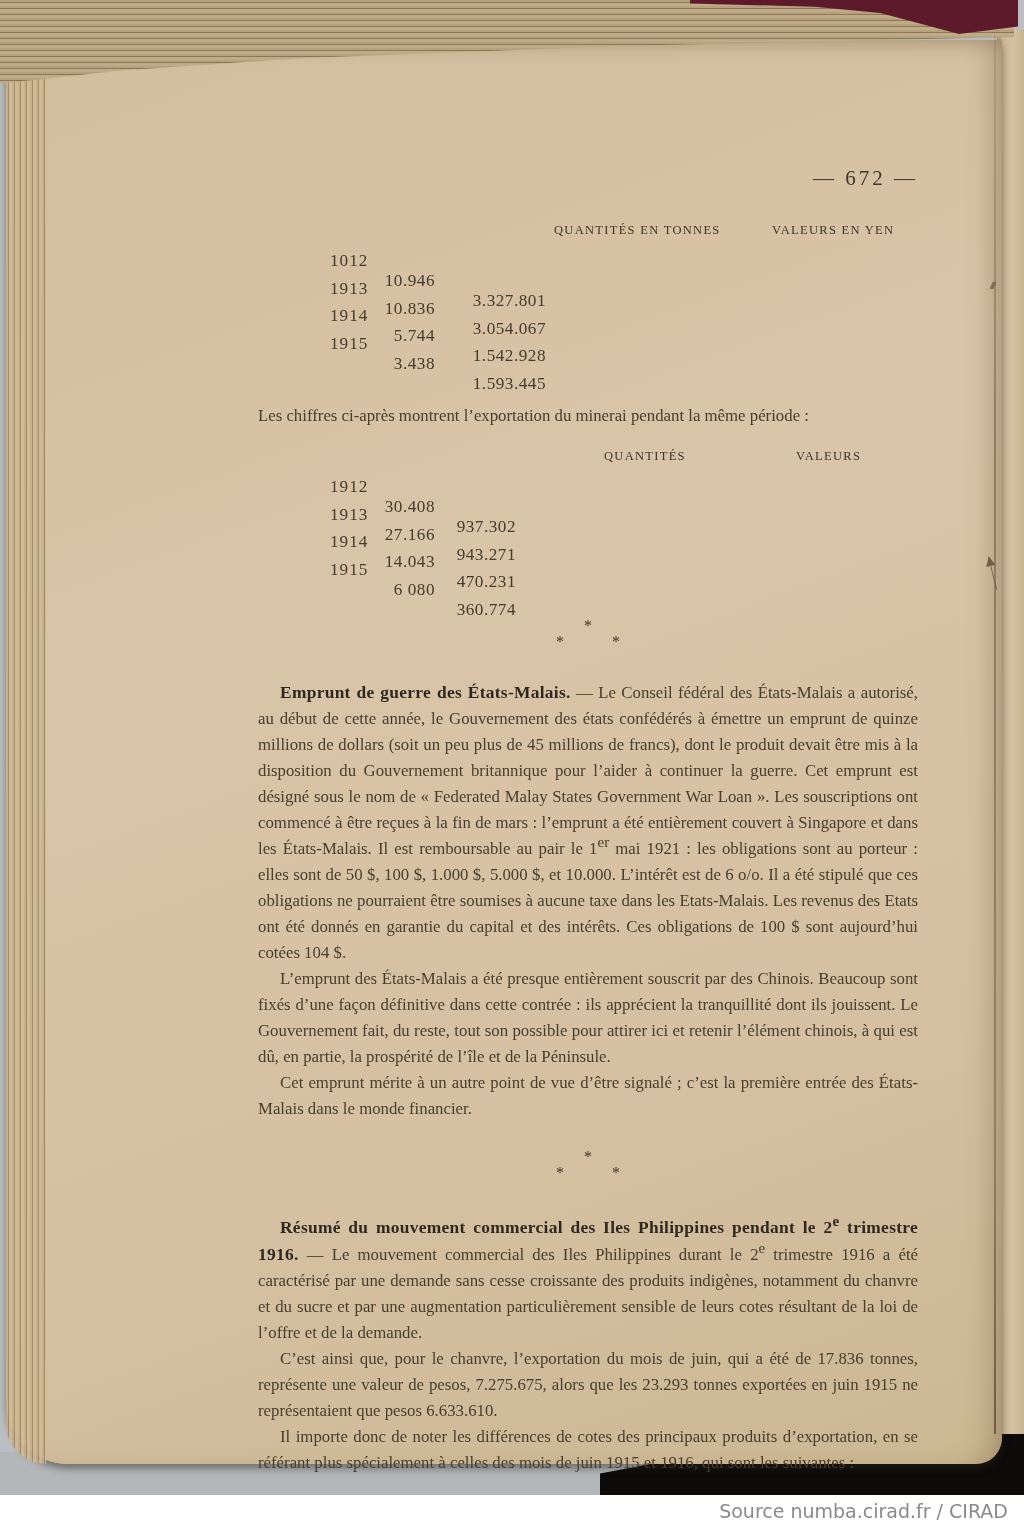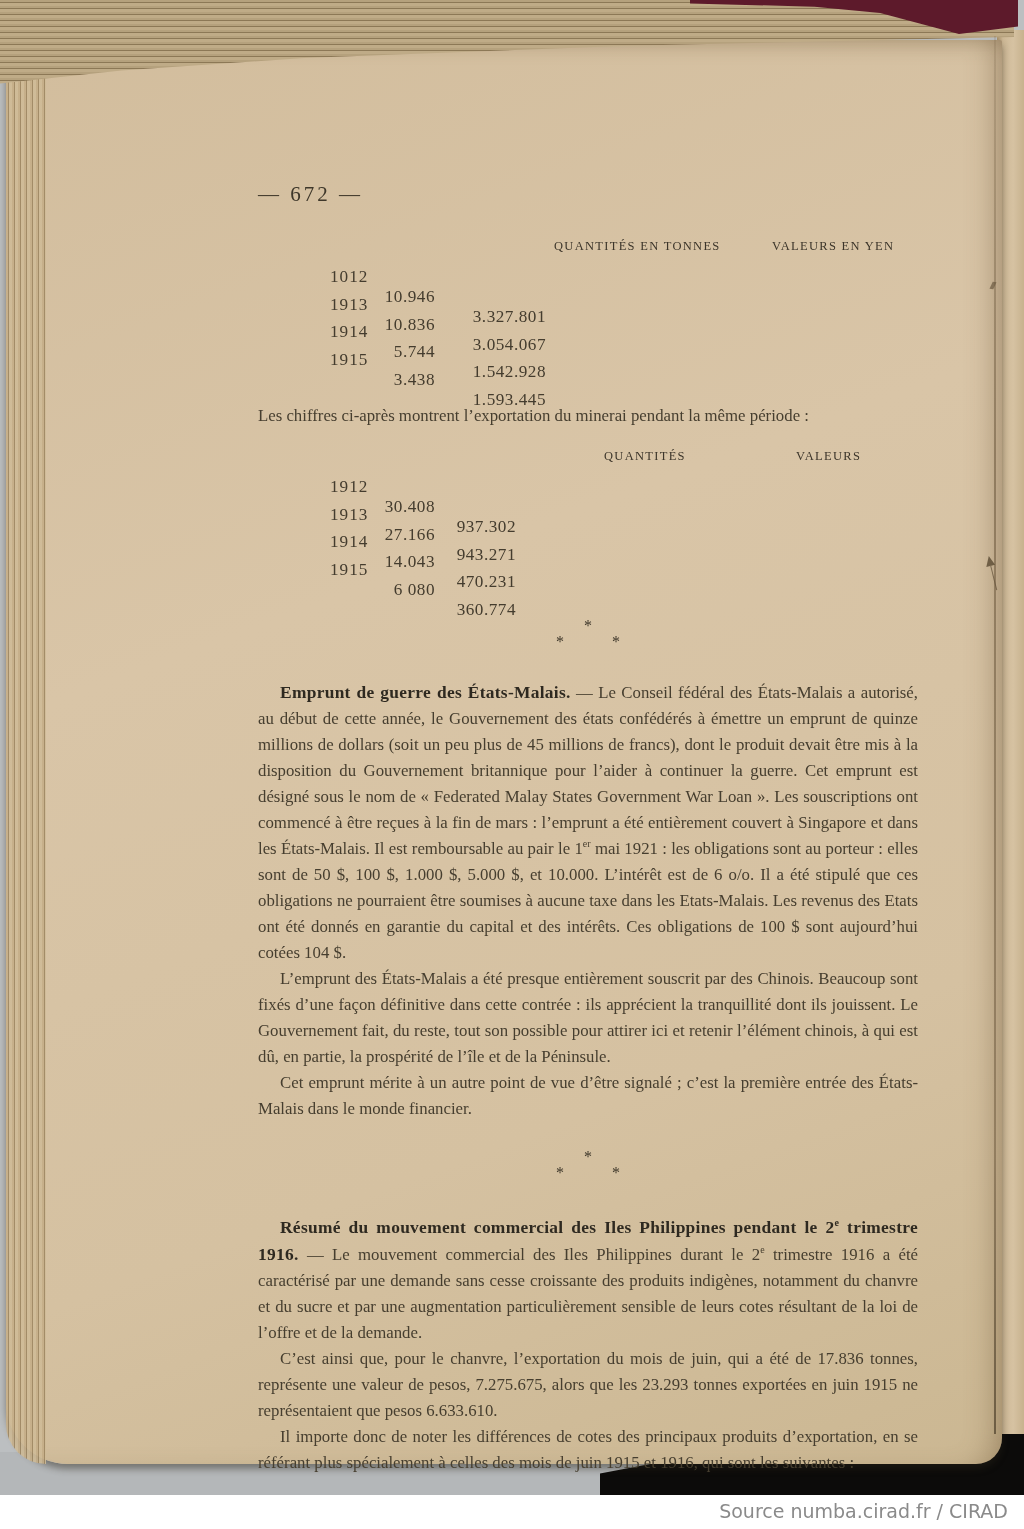--- a/index.html
+++ b/index.html
@@ -29,50 +29,50 @@
   .crease-line{position:absolute;left:994px;top:36px;width:2px;height:1398px;
     background:linear-gradient(to bottom,rgba(98,78,52,.15),rgba(98,78,52,.5) 30%,rgba(98,78,52,.45) 80%,rgba(60,48,30,.6));}
   .mark-a{position:absolute;left:985px;top:556px;width:0;height:0;
     border-left:5px solid transparent;border-right:4px solid transparent;
     border-bottom:10px solid #5a4a33;transform:rotate(-14deg);opacity:.8;}
   .mark-a::after{content:"";position:absolute;left:-1px;top:9px;width:1px;height:26px;background:#6a5840;}
   .mark-b{position:absolute;left:991px;top:282px;width:4px;height:7px;background:#6a5840;
     transform:skewX(-18deg) rotate(8deg);opacity:.7;}
   
   .content{position:absolute;left:258px;top:0;width:660px;color:#463e2f;z-index:5;}
-  .pageno{padding-top:166px;text-align:left;font-size:21px;letter-spacing:3px;color:#3e372a;margin-top:16px;}
+  .pageno{padding-top:166px;text-align:right;font-size:21px;letter-spacing:3px;color:#3e372a;}
   .thead{position:relative;height:16px;font-size:12.5px;letter-spacing:1.3px;color:#3c352a;white-space:nowrap;}
   .thead-1{margin-top:32px;}
   .thead-2{margin-top:20px;}
   .thead .h1{position:absolute;left:296px;top:0;}
   .thead-1 .h2{position:absolute;left:506px;top:0;margin-left:8px;}
   .thead-2 .h1{position:absolute;left:346px;top:0;}
   .thead-2 .h2{position:absolute;left:538px;top:0;}
   .tbody{margin-top:12px;}
   .trow{display:flex;align-items:baseline;height:27.5px;padding-left:72px;font-size:17.2px;color:#443c2e;flex-direction:column;}
   .trow-t1{width:576px;}
   .trow-t2{width:536px;}
   .t-year{width:58px;letter-spacing:1px;}
   .t-dots{flex:1;overflow:hidden;white-space:nowrap;font-size:14px;letter-spacing:6.5px;
     padding:0 8px;color:#4a4234;}
   .t-qty{width:105px;text-align:right;letter-spacing:.5px;}
   .t1-val{width:216px;text-align:right;letter-spacing:.5px;}
   .t2-val{width:186px;text-align:right;letter-spacing:.5px;}
-  .intro{margin-top:26px;font-size:16.8px;line-height:26px;text-align:justify;}
+  .intro{margin-top:42px;font-size:16.8px;line-height:26px;text-align:justify;}
   .asterism{display:flex;flex-direction:column;align-items:center;gap:0;height:38px;
     font-size:16px;color:#3e372a;}
   .ast-1{margin-top:30px;}
   .ast-2{margin-top:26px;}
   .asterism .bottom{letter-spacing:22px;padding-left:22px;margin-top:-2px;}
   .para{font-size:16.8px;line-height:26px;text-align:justify;margin:0;}
   .lead-head{font-weight:bold;font-size:17.4px;letter-spacing:.3px;color:#2e2920;}
   .sec1{margin-top:24px;}
   .sec2{margin-top:28px;}
   .indent{text-indent:22px;}
-  sup{font-size:10px;line-height:0;}
+  sup{font-size:15px;line-height:0;}
   
   .footer{position:absolute;left:0;top:1495px;width:1024px;height:34px;background:#ffffff;z-index:10;}
   .footer span{position:absolute;right:16px;top:5px;font-family:"DejaVu Sans","Liberation Sans",sans-serif;
     font-size:19px;color:#8a8a8a;}
 </style>
 </head>
 <body>
 
 <div class="screenshot">
 

